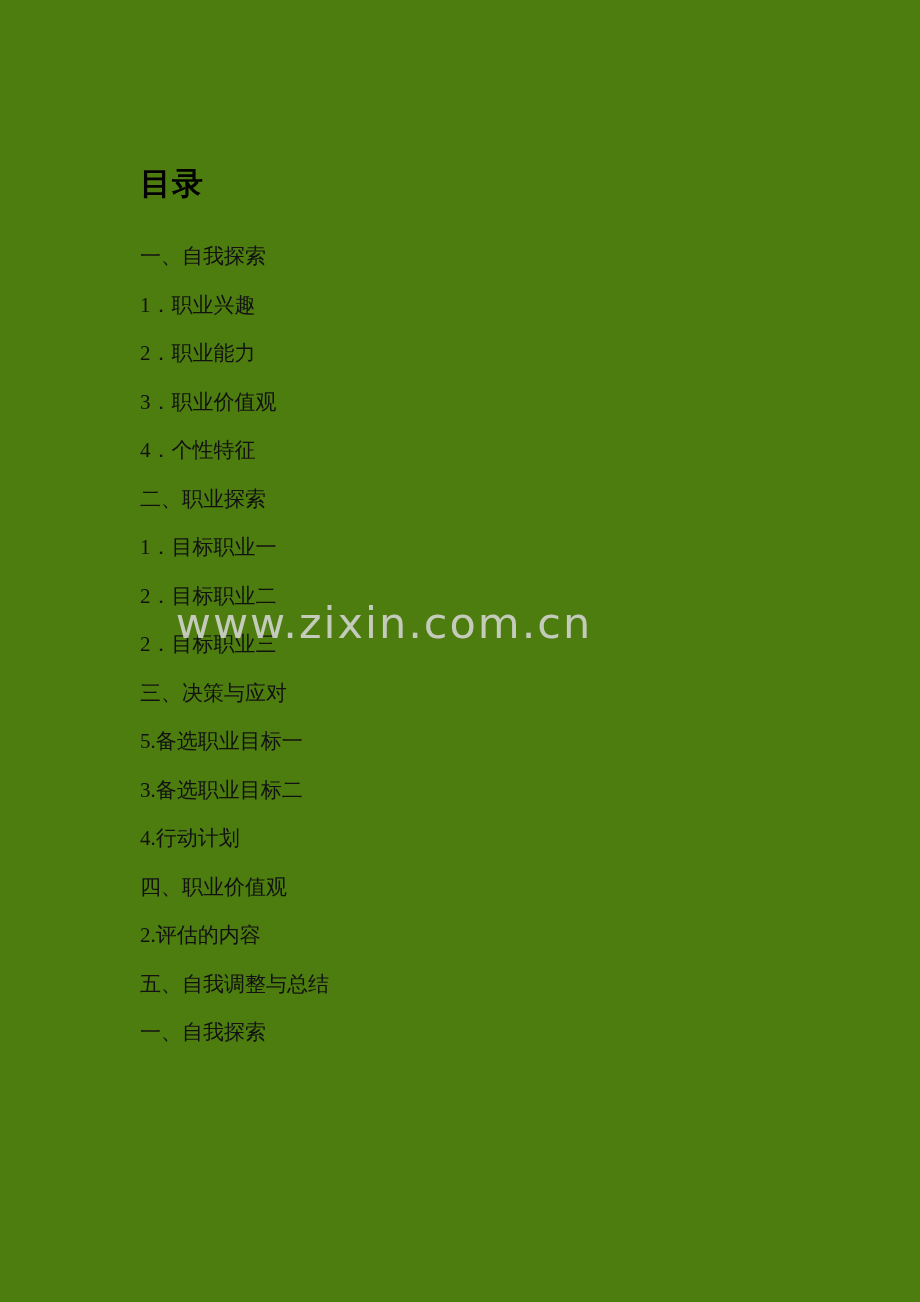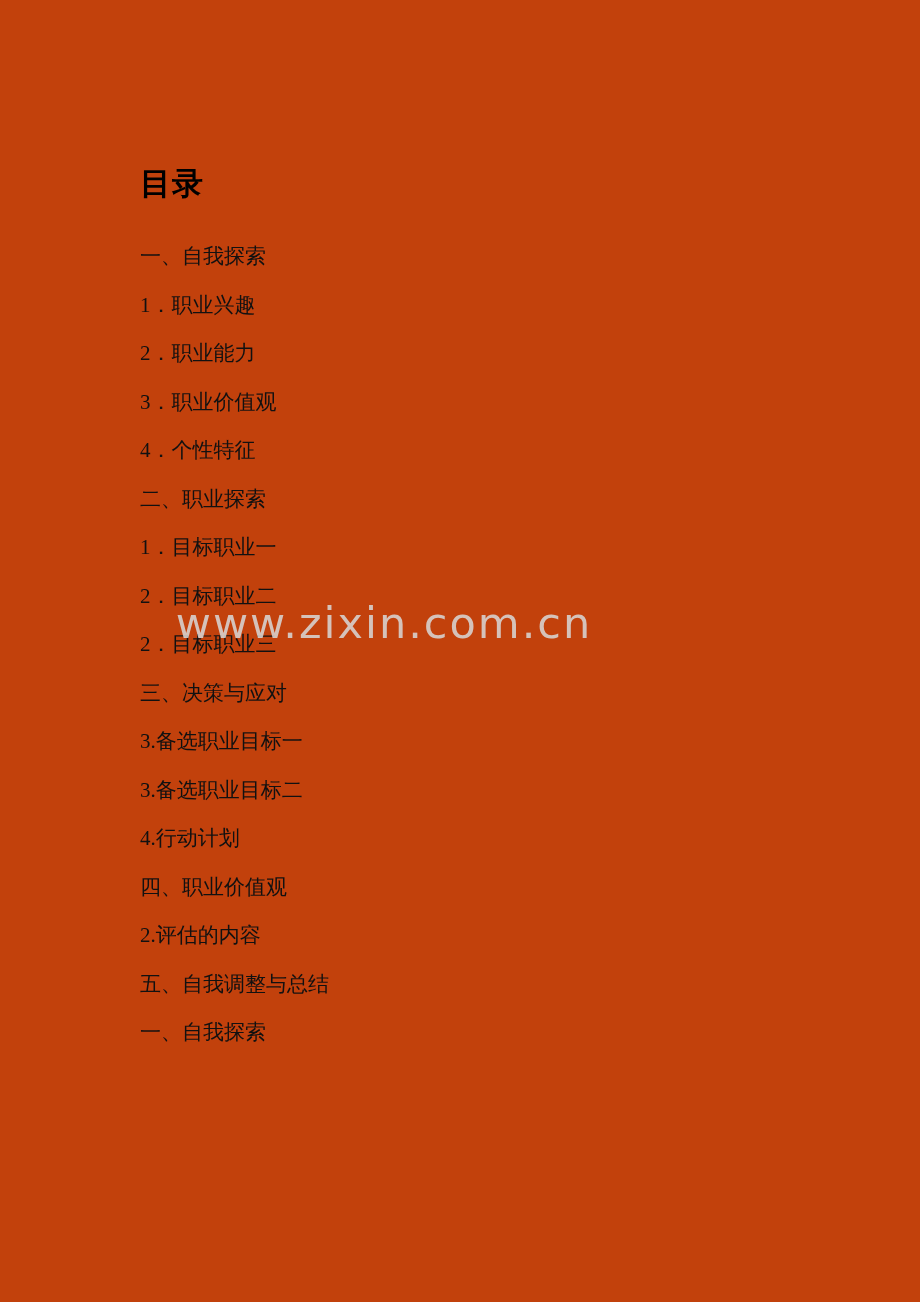--- a/index.html
+++ b/index.html
@@ -4,21 +4,21 @@
 <style>
   html, body {
     margin: 0;
     padding: 0;
     background: #ffffff;
   }
   .page {
     position: relative;
     width: 920px;
     height: 1302px;
-    background: #c2410c;
+    background: #4d7c0f;
     overflow: hidden;
     font-family: "Liberation Serif", "DejaVu Serif", serif;
     color: #000000;
   }
   .content {
     position: absolute;
     left: 140px;
     top: 165px;
     right: 90px;
   }
@@ -72,21 +72,21 @@
       <li class="toc-item">一、自我探索</li>
       <li class="toc-item">1．职业兴趣</li>
       <li class="toc-item">2．职业能力</li>
       <li class="toc-item">3．职业价值观</li>
       <li class="toc-item">4．个性特征</li>
       <li class="toc-item">二、职业探索</li>
       <li class="toc-item">1．目标职业一</li>
       <li class="toc-item">2．目标职业二</li>
       <li class="toc-item">2．目标职业三</li>
       <li class="toc-item">三、决策与应对</li>
-      <li class="toc-item">3.备选职业目标一</li>
+      <li class="toc-item">5.备选职业目标一</li>
       <li class="toc-item">3.备选职业目标二</li>
       <li class="toc-item">4.行动计划</li>
       <li class="toc-item">四、职业价值观</li>
       <li class="toc-item">2.评估的内容</li>
       <li class="toc-item">五、自我调整与总结</li>
       <li class="toc-item">一、自我探索</li>
     </ul>
   </div>
 
   <div class="watermark">www.zixin.com.cn</div>

